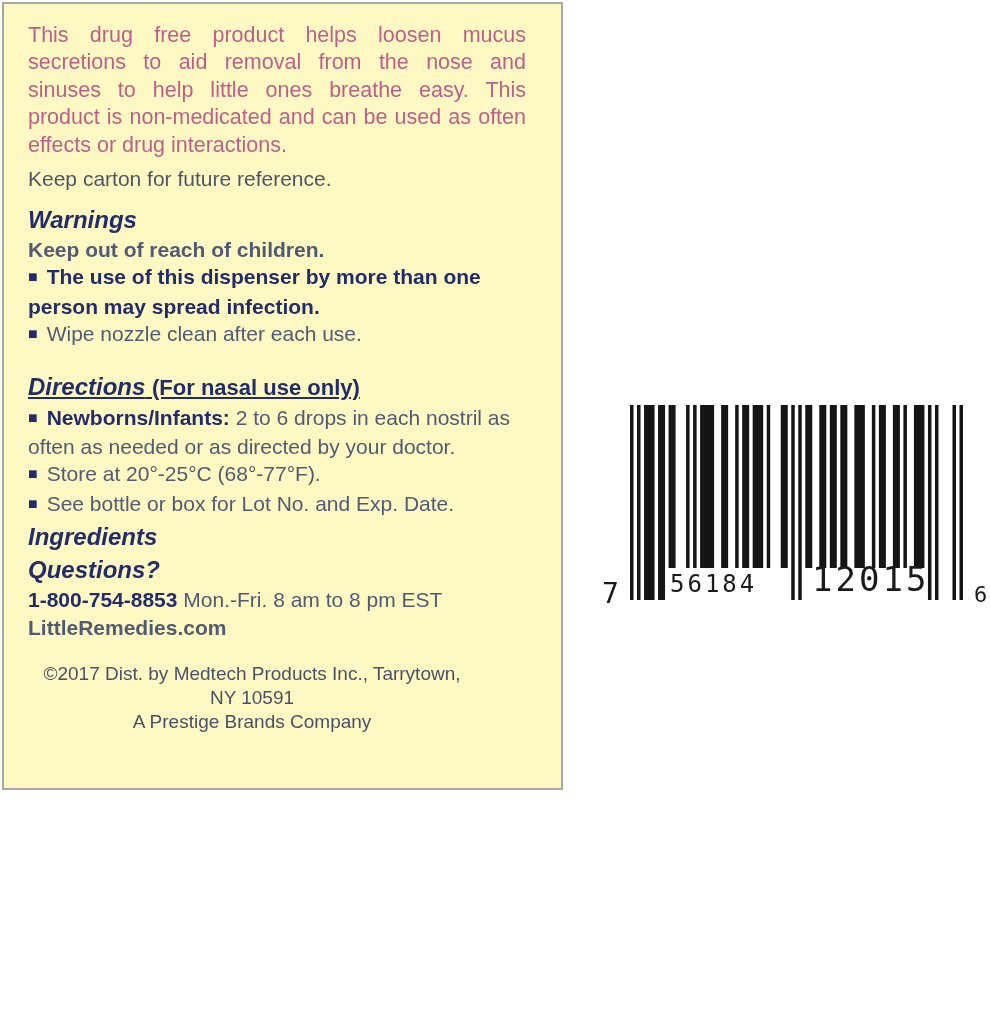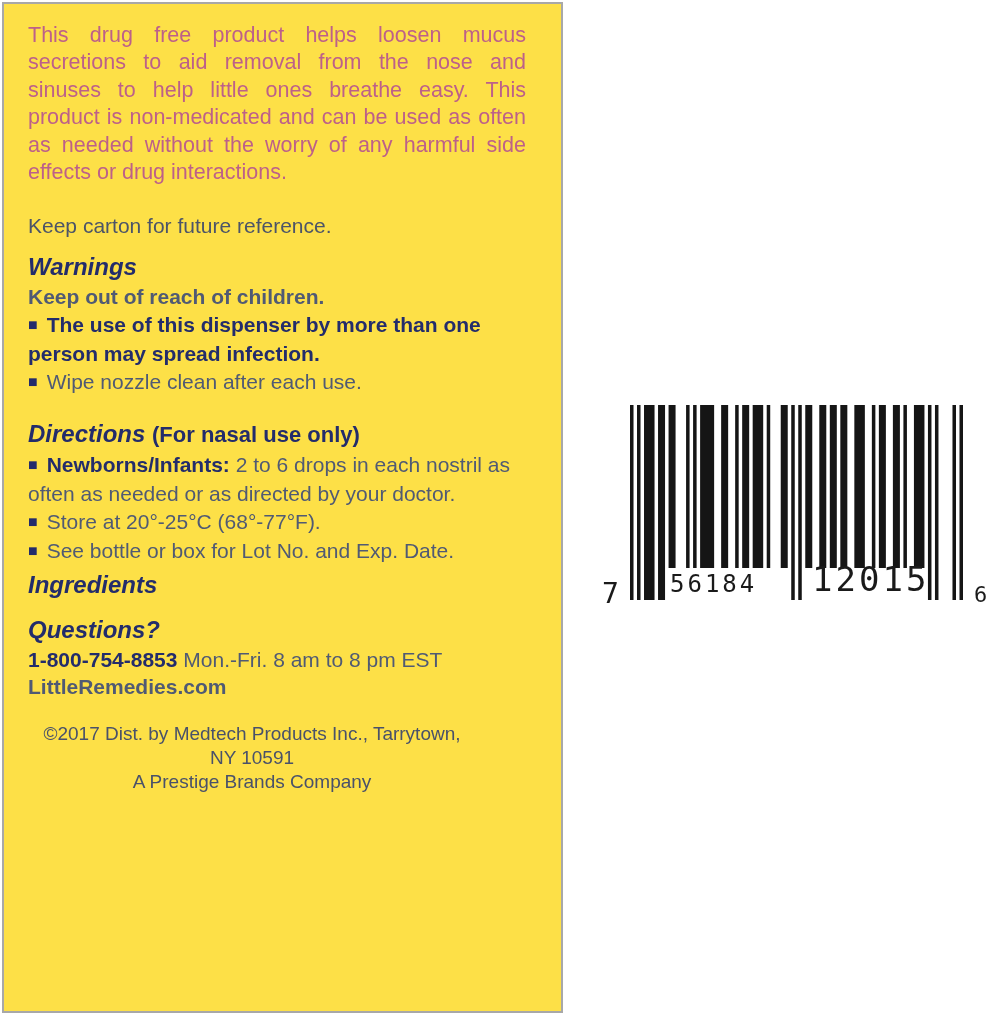--- a/index.html
+++ b/index.html
@@ -2,42 +2,42 @@
 <html><head>
 <meta charset="utf-8">
 <style>
   * { margin: 0; padding: 0; box-sizing: border-box; }
   html, body { width: 990px; height: 1024px; background: #ffffff; overflow: hidden; }
   body { font-family: "Liberation Sans", sans-serif; position: relative; }
 
   .label-panel {
     position: absolute;
     left: 2px; top: 2px;
-    width: 561px; height: 1011px;
-    background: #fde047;
+    width: 561px; height: 788px;
+    background: #fef9c3;
     border: 2px solid #a8a8a8;
     padding: 18px 35px 0 24px;
   }
 
   
   .intro { color: #bd6089; font-size: 21.5px; line-height: 27.4px; }
   .intro .jline { text-align: justify; text-align-last: justify; white-space: normal; }
   .intro .jline.last { text-align-last: left; }
 
-  .keep { color: #4c5468; font-size: 21px; line-height: 27px; margin-top: 26px; }
+  .keep { color: #4c5468; font-size: 21px; line-height: 27px; margin-top: 6px; }
 
   h2 {
     color: #232c6b; font-size: 24px; line-height: 27px;
     font-style: italic; font-weight: bold;
     margin: 14px 0 3px 0;
   }
   h2 .suffix { font-style: normal; font-size: 22px; }
-  h2.dir { margin-top: 23px; }
+  h2.dir { margin-top: 23px; text-decoration: underline; }
   h2.ing { margin-top: 4px; }
-  h2.q   { margin-top: 18px; }
+  h2.q   { margin-top: 6px; }
 
   p.body-line { font-size: 21px; line-height: 27.4px; color: #505a74; }
   .b { font-weight: bold; color: #232c6b; }
   .bullet { color: #232c6b; font-size: 16px; margin-right: 9px; position: relative; top: -2px; }
 
   .tamper {
     margin-top: 56px; margin-right: 50px;
     text-align: center;
     font-size: 24px; line-height: 30px; color: #4c5468;
   }
@@ -65,21 +65,20 @@
 </head>
 <body>
 
 <div class="label-panel">
 
   <div class="intro">
     <div class="jline">This drug free product helps loosen mucus</div>
     <div class="jline">secretions to aid removal from the nose and</div>
     <div class="jline">sinuses to help little ones breathe easy. This</div>
     <div class="jline">product is non-medicated and can be used as often</div>
-    <div class="jline">as needed without the worry of any harmful side</div>
     <div class="jline last">effects or drug interactions.</div>
   </div>
 
   <p class="keep">Keep carton for future reference.</p>
 
   <h2>Warnings</h2>
   <p class="body-line b">Keep out of reach of children.</p>
   <p class="body-line">
     <span class="bullet">■</span><span class="b">The use of this dispenser by more than one person may spread infection.</span>
   </p>

